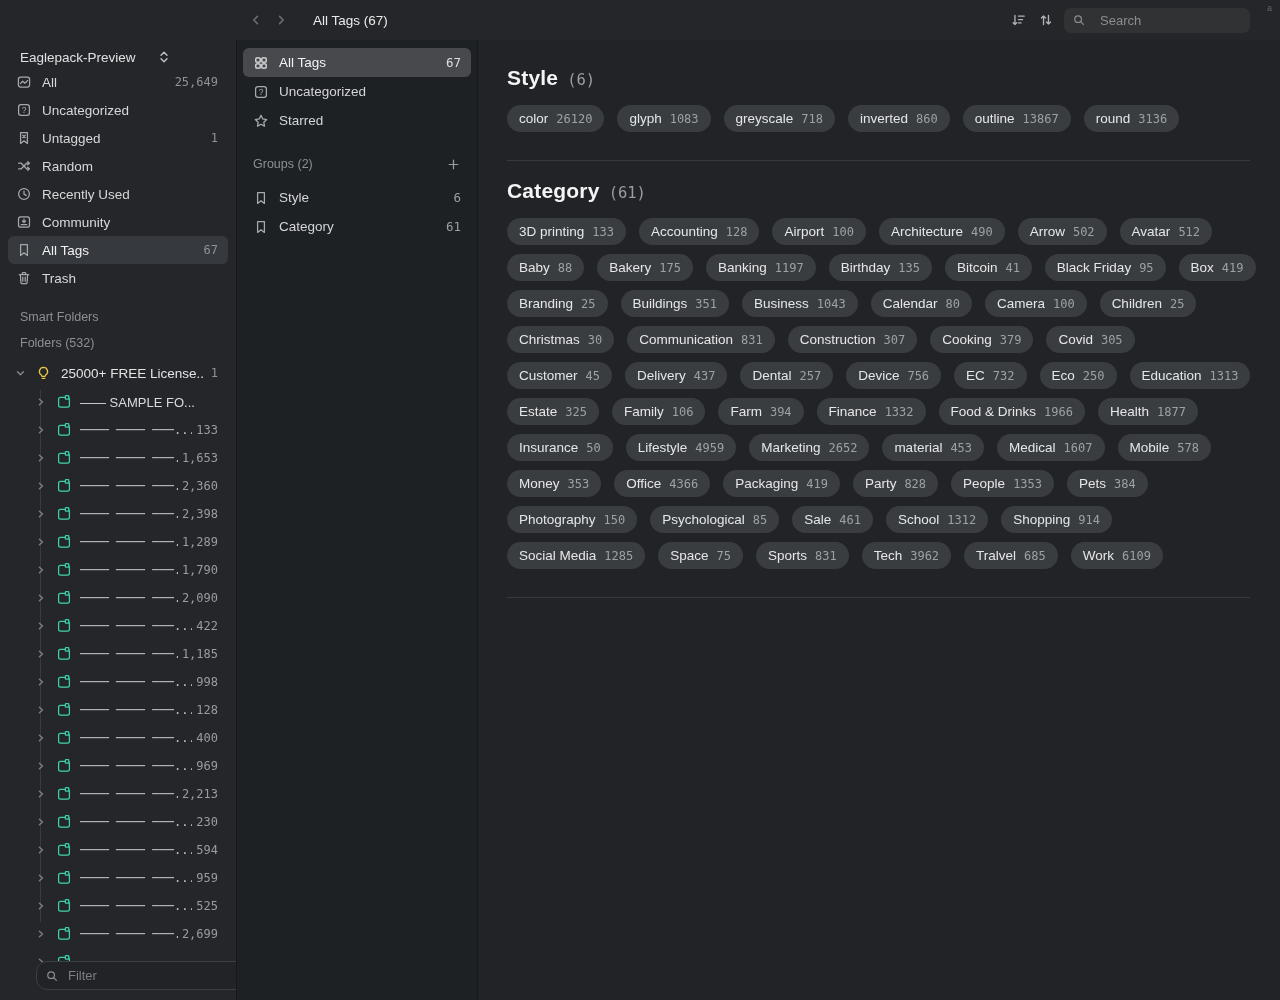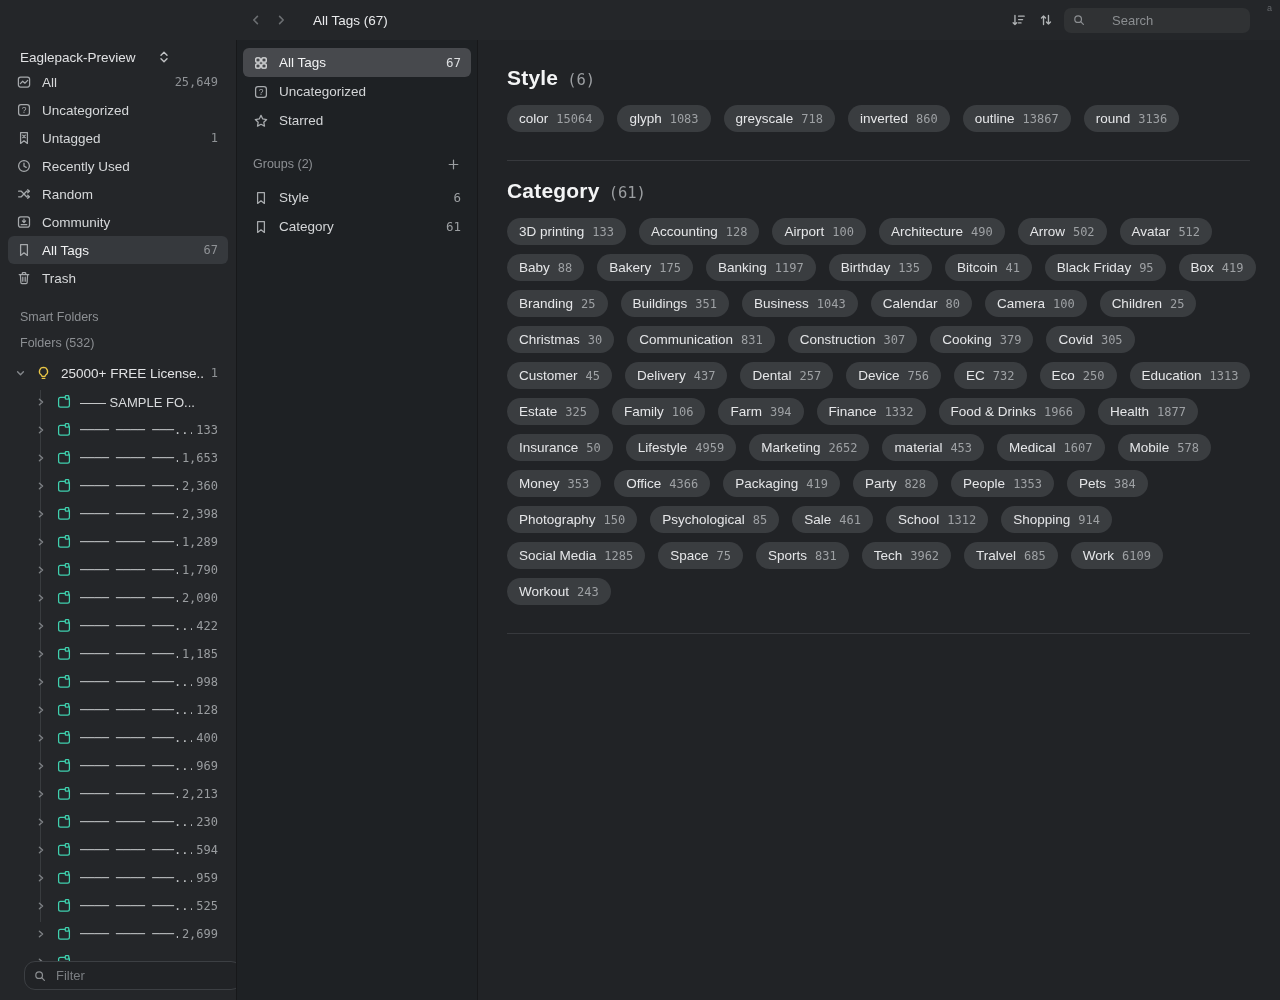--- a/index.html
+++ b/index.html
@@ -13,21 +13,21 @@
   .topbar{position:absolute;top:0;left:0;right:0;height:40px;background:#242629;}
   .traffic{position:absolute;left:11px;top:13px;display:flex;gap:8px;}
   .tl{width:13px;height:13px;border-radius:50%;}
   .tb-icons{position:absolute;left:122px;top:11px;display:flex;gap:8px;color:#a9acaf;}
   .tb-icons .icon{width:18px;height:18px;position:relative;cursor:default;}
   .bell-dot{position:absolute;right:1px;top:0;width:6px;height:6px;border-radius:50%;}
   .midhead{position:absolute;left:248px;top:0;height:40px;display:flex;align-items:center;gap:9px;color:#6b6e71;justify-content:center;}
   .midhead .title{margin-left:15px;color:#e9eaec;font-size:13.5px;font-weight:500;}
   .righthead{position:absolute;right:30px;top:0;height:40px;display:flex;align-items:center;gap:9px;color:#b0b3b5;}
   .searchbox{width:170px;height:25px;background:#303234;border-radius:7px;display:flex;align-items:center;
-             padding:0 8px;gap:24px;color:#8b8e91;}
+             padding:0 8px;gap:12px;color:#8b8e91;}
   .searchbox input{background:transparent;border:none;outline:none;color:#d7d9db;font-size:13px;width:100%;
                    font-family:"Liberation Sans",sans-serif;}
   .searchbox input::placeholder{color:#8b8e91;}
   .corner-a{position:absolute;right:8px;top:3px;font-size:9px;color:#63666a;}
 
   
   .sidebar{position:absolute;left:0;top:0;bottom:0;width:236px;background:#242629;}
   .switcher{margin:46px 0 0 20px;display:flex;align-items:center;gap:23px;font-size:13.5px;color:#e0e1e3;font-weight:500;height:22px;}
   .side-list{margin:0 8px;padding-top:0;text-align:center;}
   .side-row{height:28px;display:flex;align-items:center;border-radius:6px;padding:0 10px 0 8px;cursor:default;}
@@ -46,21 +46,21 @@
   .root-row .cnt{font-size:12px;color:#8f9296;margin-right:14px;margin-left:6px;}
   .tree{position:relative;margin-top:1px;height:574px;overflow:hidden;}
   .tree:before{content:"";position:absolute;left:40px;top:2px;bottom:40px;width:1px;background:#393c3f;}
   .frow{height:28px;display:flex;align-items:center;padding-left:26px;position:relative;}
   .frow .chev{width:10px;height:10px;color:#7d8084;}
   .frow .icon{width:16px;height:16px;margin-left:7px;}
   .frow .fname{margin-left:8px;flex:1;overflow:hidden;white-space:nowrap;font-size:12px;color:#c6c9cb;
                font-family:"DejaVu Sans Mono",monospace;letter-spacing:0;}
   .frow .fname.sans{font-family:"Liberation Sans",sans-serif;font-size:13px;color:#d8dadc;}
   .frow .cnt{font-size:12px;color:#9a9da0;margin-right:18px;margin-left:4px;}
-  .filterbox{position:absolute;left:24px;bottom:10px;width:200px;height:27px;border:1px solid #3c3f43;border-radius:11px;
+  .filterbox{position:absolute;left:36px;bottom:10px;width:200px;height:27px;border:1px solid #3c3f43;border-radius:11px;
              background:#212326;display:flex;align-items:center;padding:0 8px;gap:7px;color:#8b8e91;}
   .filterbox input{background:transparent;border:none;outline:none;color:#d7d9db;font-size:13px;width:100%;
                    font-family:"Liberation Sans",sans-serif;}
   .filterbox input::placeholder{color:#7b7e82;}
 
   
   .middlebar{position:absolute;left:236px;top:40px;bottom:0;width:242px;background:#1e2124;
              border-left:1px solid #17181a;border-right:1px solid #17181a;box-sizing:border-box;}
   .mid-list{margin:8px 6px 0 6px;}
   .mid-row{height:29px;display:flex;align-items:center;border-radius:6px;padding:0 10px;cursor:default;}
@@ -205,37 +205,37 @@
               <path d="M4.6 2.6h6.8v10.8L8 10.8l-3.4 2.6z"></path>
               <path d="M6.7 5.1 9.3 7.7M9.3 5.1 6.7 7.7"></path>
             </svg>
           </span>
           <span class="lbl">Untagged</span>
           <span class="cnt mono">1</span>
         </div>
         <div class="side-row">
           <span class="icon">
             <svg width="16" height="16" viewBox="0 0 16 16" fill="none" stroke="currentColor" stroke-width="1.25" stroke-linecap="round" stroke-linejoin="round">
-              <circle cx="8" cy="8" r="5.4"></circle>
-              <path d="M8 5v3.2l2.2 1.2"></path>
-            </svg>
-          </span>
-          <span class="lbl">Recently Used</span>
-          <span class="cnt mono"></span>
-        </div>
-        <div class="side-row">
-          <span class="icon">
-            <svg width="16" height="16" viewBox="0 0 16 16" fill="none" stroke="currentColor" stroke-width="1.25" stroke-linecap="round" stroke-linejoin="round">
               <path d="M2.6 5.2h2.7l5.3 5.6h2.5"></path>
               <path d="M2.6 10.8h2.7l5.3-5.6h2.5"></path>
               <path d="M11.7 3.6l1.6 1.6-1.6 1.6"></path>
               <path d="M11.7 9.2l1.6 1.6-1.6 1.6"></path>
             </svg>
           </span>
           <span class="lbl">Random</span>
+          <span class="cnt mono"></span>
+        </div>
+        <div class="side-row">
+          <span class="icon">
+            <svg width="16" height="16" viewBox="0 0 16 16" fill="none" stroke="currentColor" stroke-width="1.25" stroke-linecap="round" stroke-linejoin="round">
+              <circle cx="8" cy="8" r="5.4"></circle>
+              <path d="M8 5v3.2l2.2 1.2"></path>
+            </svg>
+          </span>
+          <span class="lbl">Recently Used</span>
           <span class="cnt mono"></span>
         </div>
         <div class="side-row">
           <span class="icon">
             <svg width="16" height="16" viewBox="0 0 16 16" fill="none" stroke="currentColor" stroke-width="1.25" stroke-linecap="round" stroke-linejoin="round">
               <rect x="2.5" y="2.8" width="11" height="10.4" rx="2.2"></rect>
               <path d="M8 5.2v3.2M6.4 6.9 8 8.6l1.6-1.7"></path>
               <path d="M5.2 10.7h5.6"></path>
             </svg>
           </span>
@@ -676,21 +676,21 @@
   <div class="main">
     <div class="main-inner" id="main-inner">
         <div class="sec-head">
           <span class="sec-title">Style</span>
           <span class="sec-count mono">(6)</span>
         </div>
         <div class="chip-rows">
           <div class="chip-row">
             <span class="chip">
               <span class="t">color</span>
-              <span class="c mono">15064</span>
+              <span class="c mono">26120</span>
             </span>
             <span class="chip">
               <span class="t">glyph</span>
               <span class="c mono">1083</span>
             </span>
             <span class="chip">
               <span class="t">greyscale</span>
               <span class="c mono">718</span>
             </span>
             <span class="chip">
@@ -966,24 +966,18 @@
             </span>
             <span class="chip">
               <span class="t">Tralvel</span>
               <span class="c mono">685</span>
             </span>
             <span class="chip">
               <span class="t">Work</span>
               <span class="c mono">6109</span>
             </span>
           </div>
-          <div class="chip-row">
-            <span class="chip">
-              <span class="t">Workout</span>
-              <span class="c mono">243</span>
-            </span>
-          </div>
         </div>
         <hr class="sep">
       </div>
   </div>
 
 </div>
 
 </body></html>

